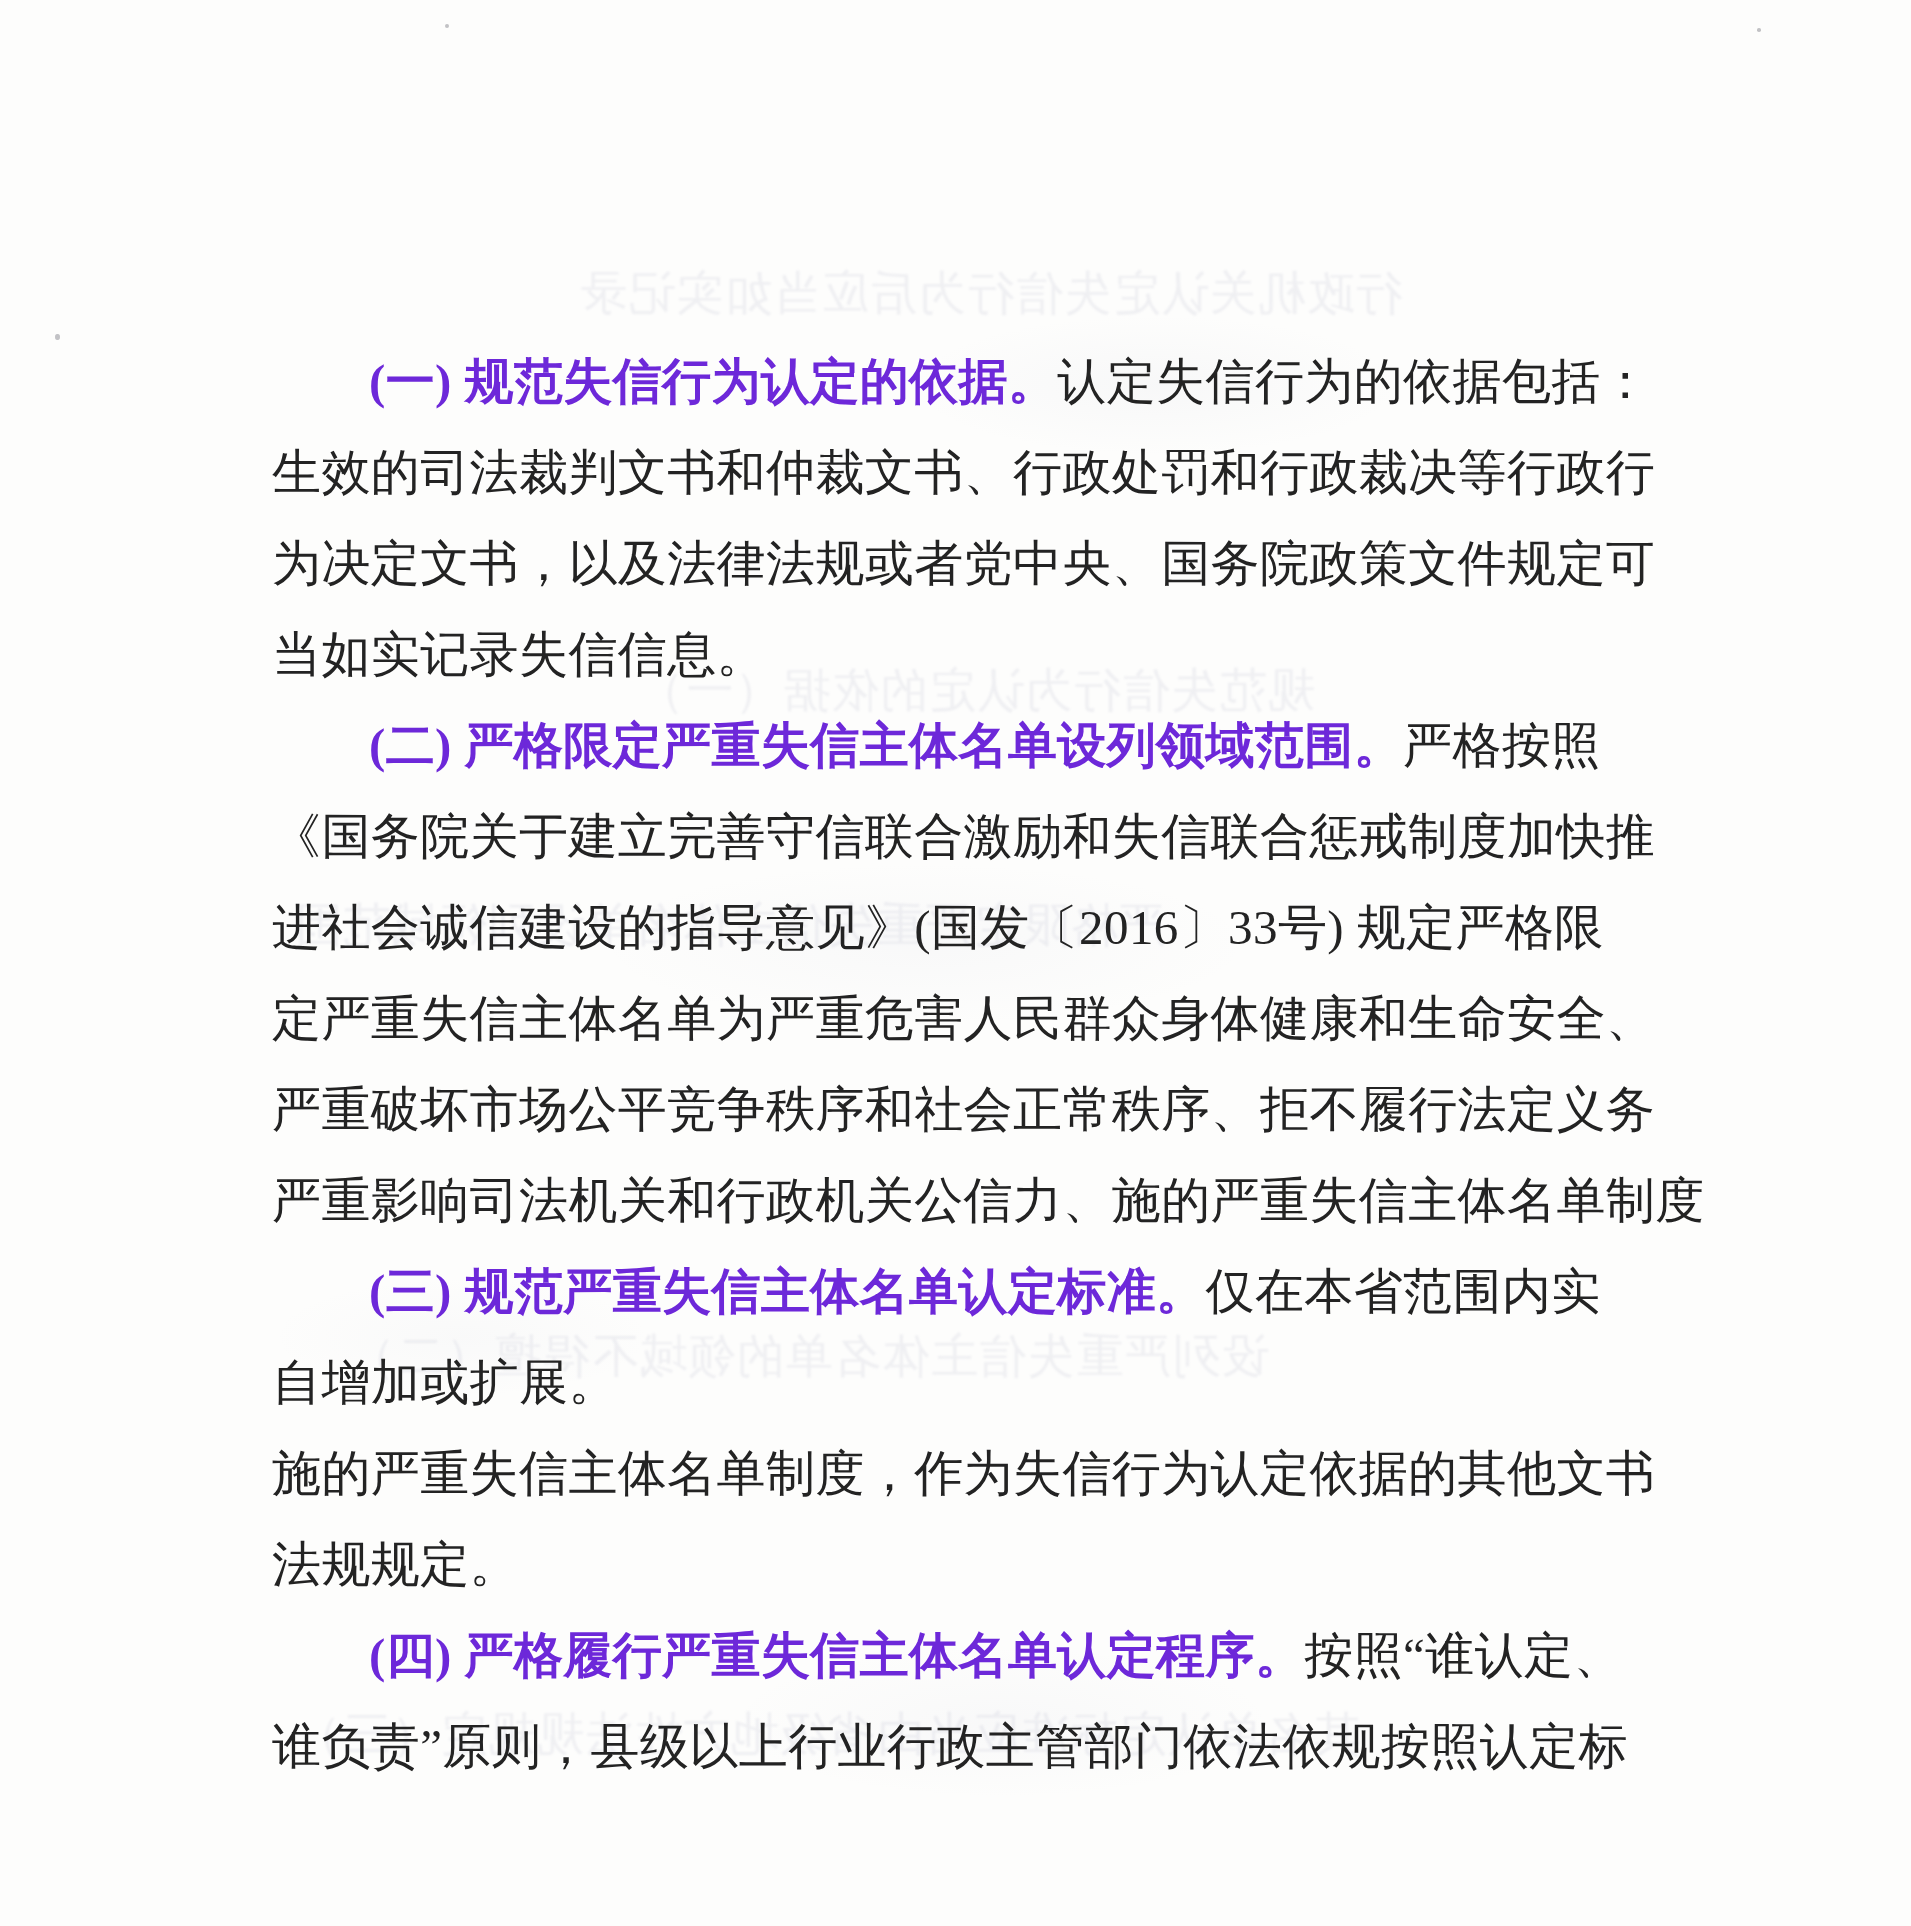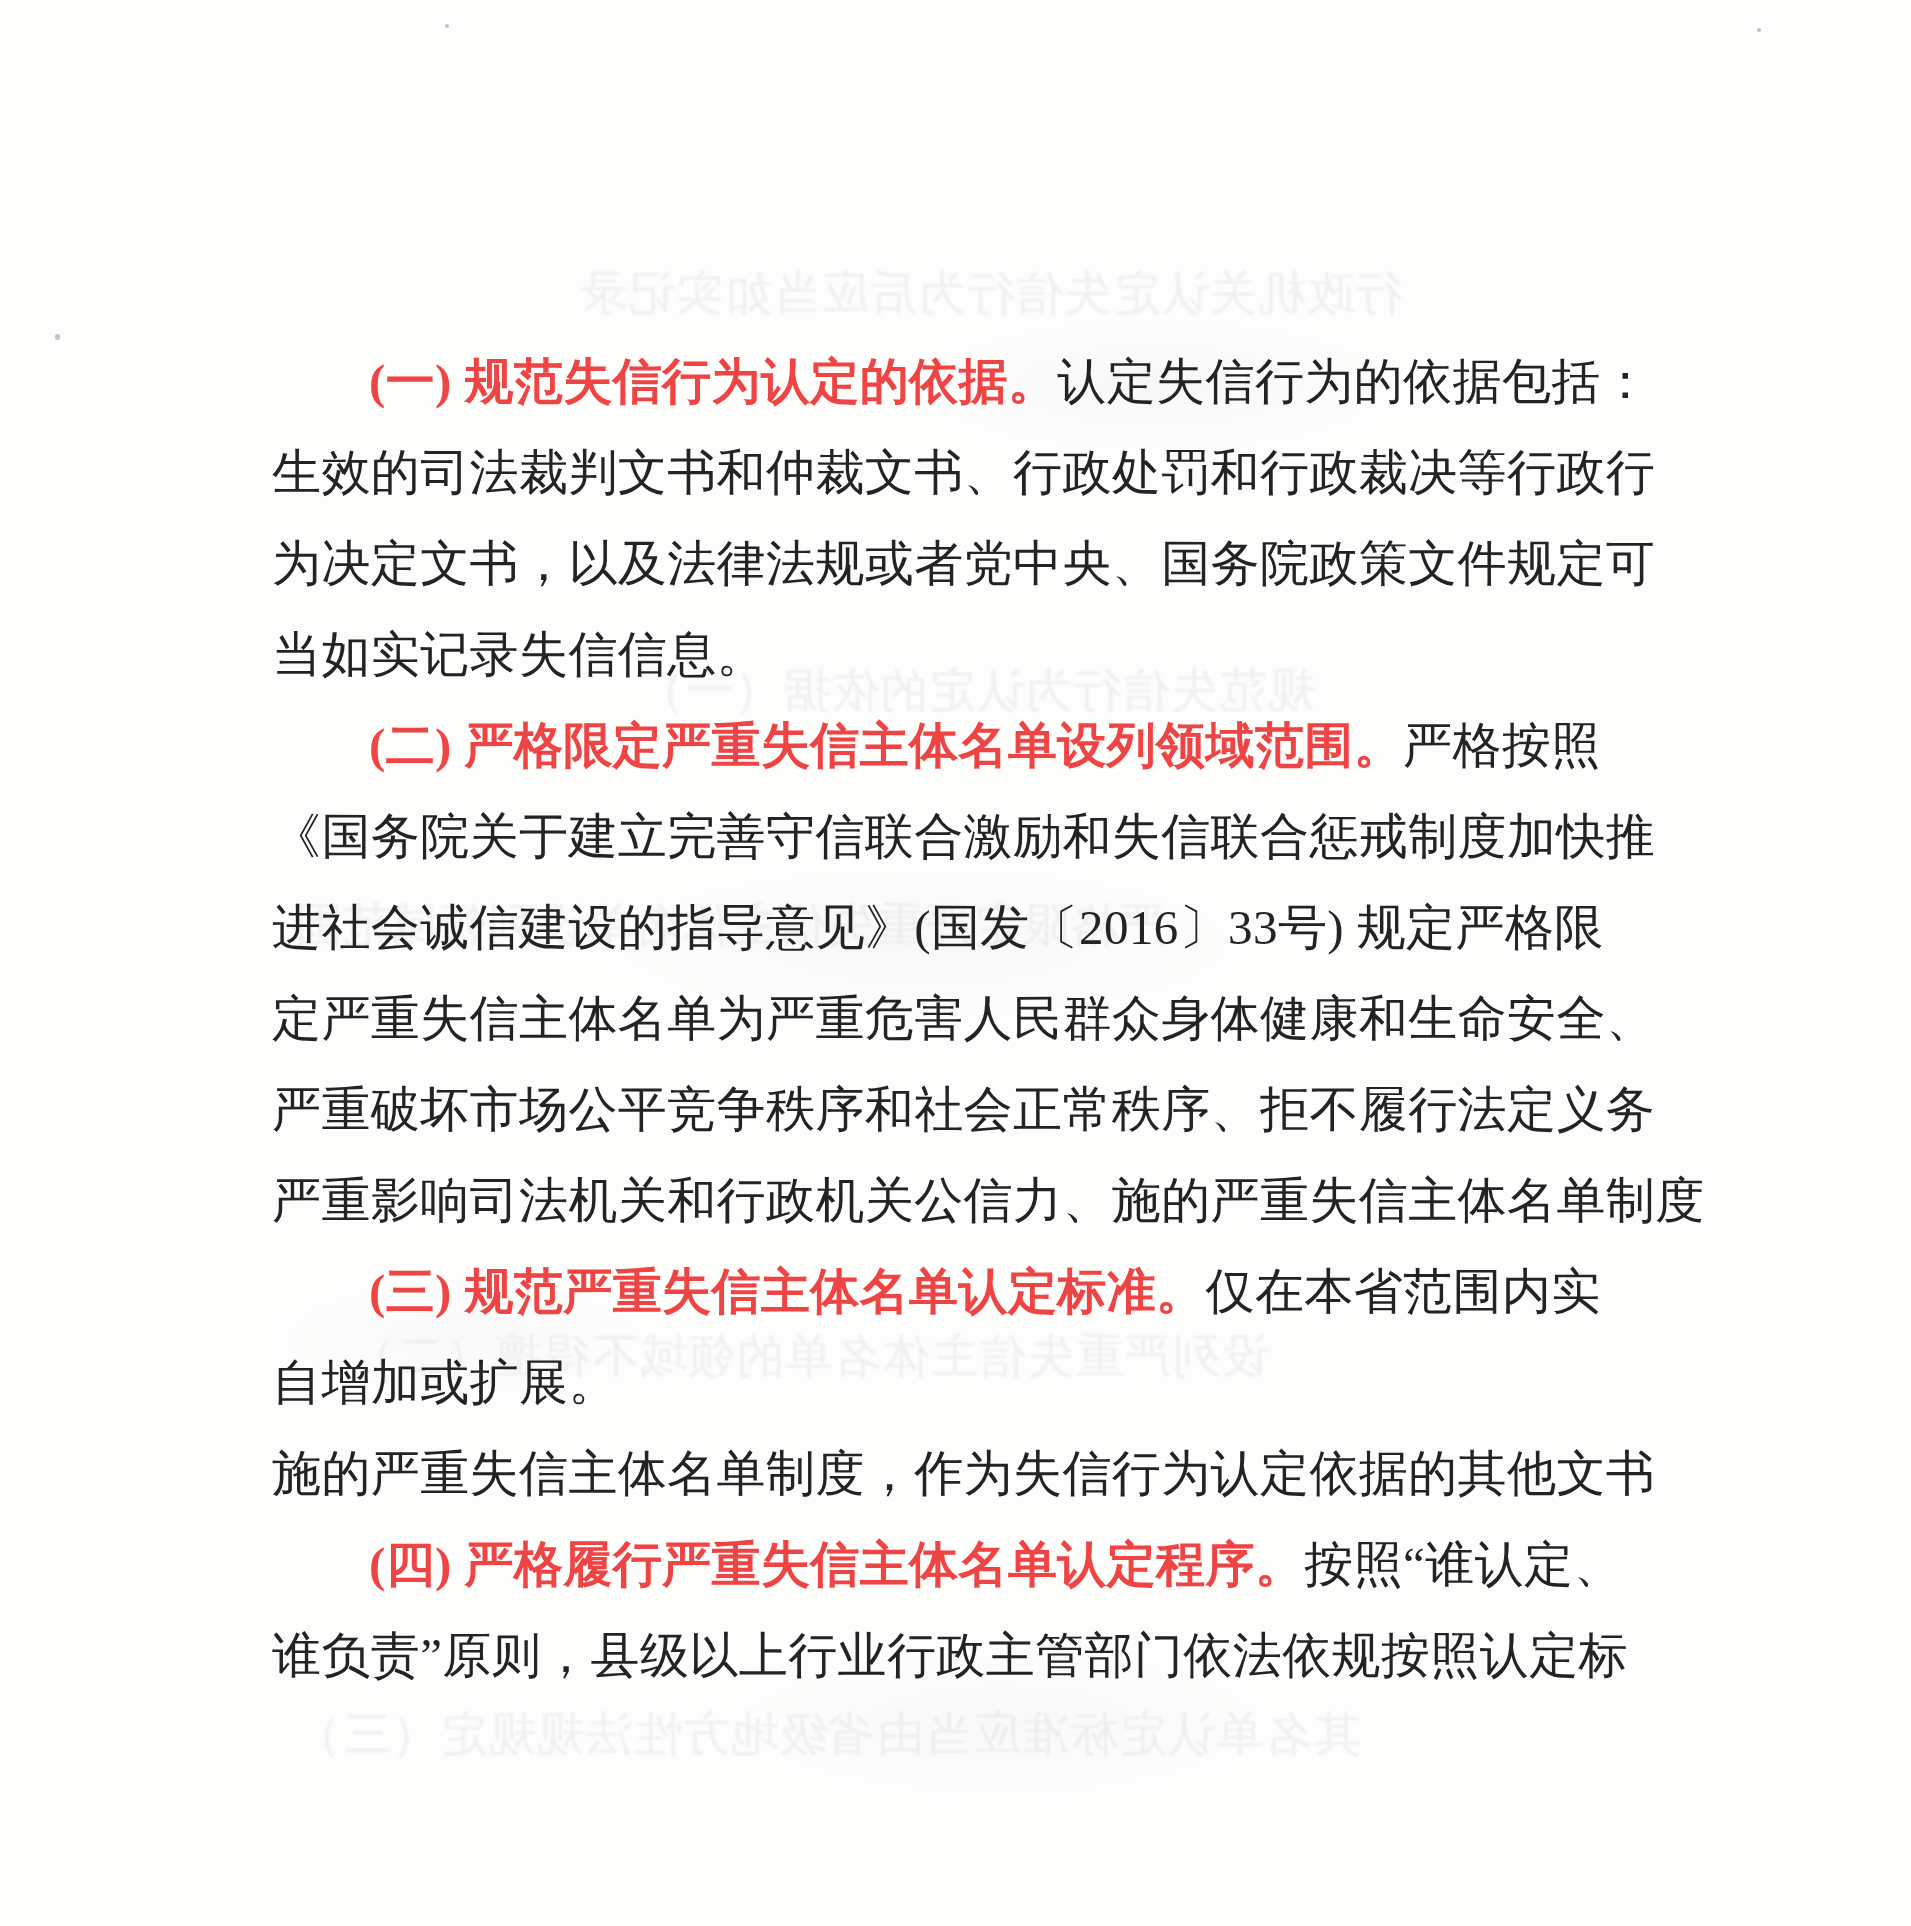--- a/index.html
+++ b/index.html
@@ -43,21 +43,21 @@
     font-size: 49px;
     letter-spacing: 0.4px;
     white-space: nowrap;
     color: #232323;
   }
   .line.indent {
     text-indent: 97px;
   }
   .head {
     font-weight: 700;
-    color: #ef4444;
+    color: #6d28d9;
   }
   
   .bleed {
     position: absolute;
     z-index: 1;
     transform: scaleX(-1);
     color: #a9abc2;
     opacity: 0.16;
     filter: blur(1.2px);
     font-size: 47px;
@@ -97,19 +97,20 @@
     <div class="line"><span>当如实记录失信信息。</span></div>
     <div class="line indent"><span class="head">(二) 严格限定严重失信主体名单设列领域范围。</span><span>严格按照</span></div>
     <div class="line"><span>《国务院关于建立完善守信联合激励和失信联合惩戒制度加快推</span></div>
     <div class="line"><span>进社会诚信建设的指导意见》(国发〔2016〕33号) 规定严格限</span></div>
     <div class="line"><span>定严重失信主体名单为严重危害人民群众身体健康和生命安全、</span></div>
     <div class="line"><span>严重破坏市场公平竞争秩序和社会正常秩序、拒不履行法定义务</span></div>
     <div class="line"><span>严重影响司法机关和行政机关公信力、施的严重失信主体名单制度</span></div>
     <div class="line indent"><span class="head">(三) 规范严重失信主体名单认定标准。</span><span>仅在本省范围内实</span></div>
     <div class="line"><span>自增加或扩展。</span></div>
     <div class="line"><span>施的严重失信主体名单制度，作为失信行为认定依据的其他文书</span></div>
+    <div class="line"><span>法规规定。</span></div>
     <div class="line indent"><span class="head">(四) 严格履行严重失信主体名单认定程序。</span><span>按照“谁认定、</span></div>
     <div class="line"><span>谁负责”原则，县级以上行业行政主管部门依法依规按照认定标</span></div>
 
   </div>
 
 </div>
 
 
 </body></html>

